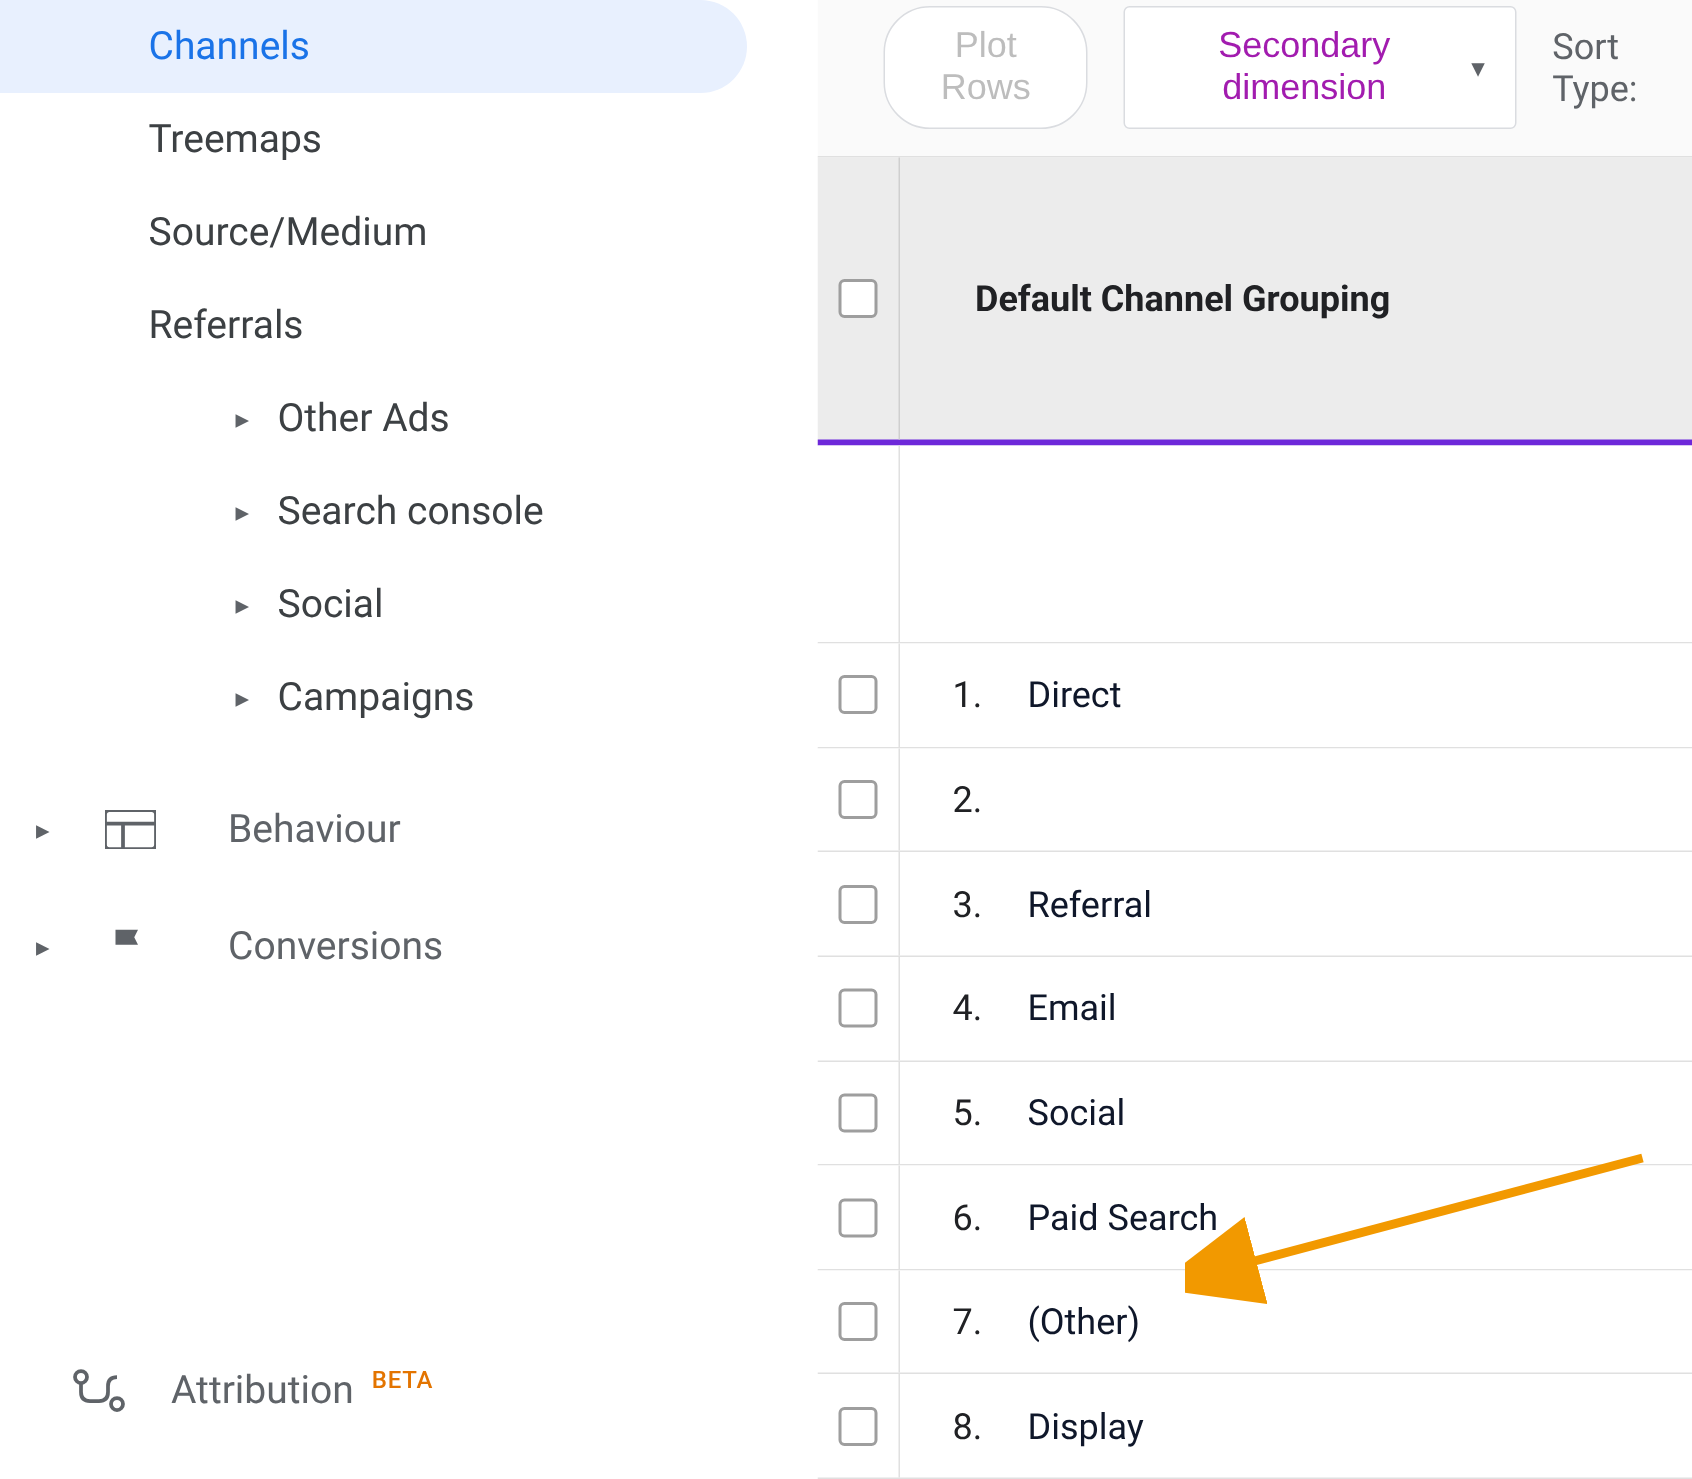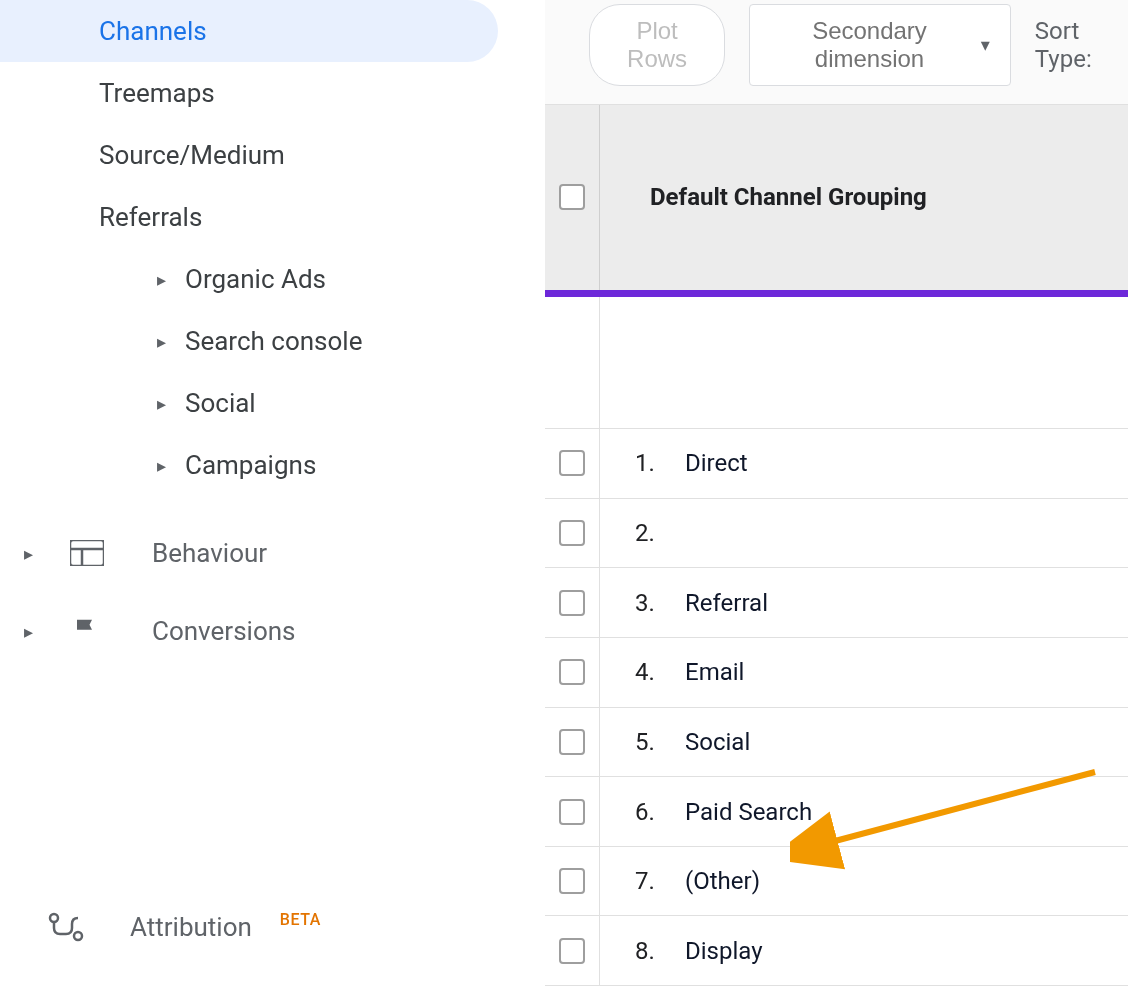--- a/index.html
+++ b/index.html
@@ -50,42 +50,42 @@
     .nav-top-item .label-slot { margin-left: 20px; }
 
     .big-gap { height: 222px; }
 
     .attribution-row {
       display: flex; align-items: center;
       height: 70px;
       padding-left: 48px;
       font-size: 26px;
       color: #5f6368;
-      gap: 46px;
+      gap: 30px;
     }
     .beta-badge { font-size: 16px; font-weight: 500; color: #e37400; letter-spacing: 0.5px; position: relative; top: -8px; left: -18px; }
 
     
     .topbar {
       display: flex; align-items: center; gap: 24px;
       padding: 4px 0 18px 44px;
       border-bottom: 1px solid #e0e0e0;
       background: #fafafa;
     }
     .btn {
       border: 1px solid #dadce0; background: #fff; border-radius: 4px;
-      padding: 12px 20px; font-size: 24px; color: #737373;
+      padding: 12px 20px; font-size: 24px; color: #a21caf;
       display: inline-flex; align-items: center; gap: 12px;
     }
     .btn.disabled { color: #bdbdbd; background: #fff; border-radius: 31px; }
     .sort-label { font-size: 24px; color: #5f6368; }
 
     
     .table-header {
-      display: flex; background: #ececec; border-bottom: 7px solid #6d28d9;
+      display: flex; background: #ececec; border-bottom: 4px solid #6d28d9;
       height: 193px;
     }
     .th-checkbox {
       width: 55px; display: flex; align-items: center; justify-content: center;
       border-right: 1px solid #cfcfcf;
     }
     .th-main {
       flex: 1; display: flex; align-items: center;
       padding-left: 50px; font-size: 24px; font-weight: 700; color: #202124;
     }
@@ -135,21 +135,21 @@
       </div>
       <div class="nav-sub-item">
         <span>Source/Medium</span>
       </div>
       <div class="nav-sub-item">
         <span>Referrals</span>
       </div>
 
       <div class="nav-sub-item with-caret">
         <span class="caret tri-right"></span>
-        <span>Organic Ads</span>
+        <span>Other Ads</span>
       </div>
       <div class="nav-sub-item with-caret">
         <span class="caret tri-right"></span>
         <span>Search console</span>
       </div>
       <div class="nav-sub-item with-caret">
         <span class="caret tri-right"></span>
         <span>Social</span>
       </div>
       <div class="nav-sub-item with-caret">

